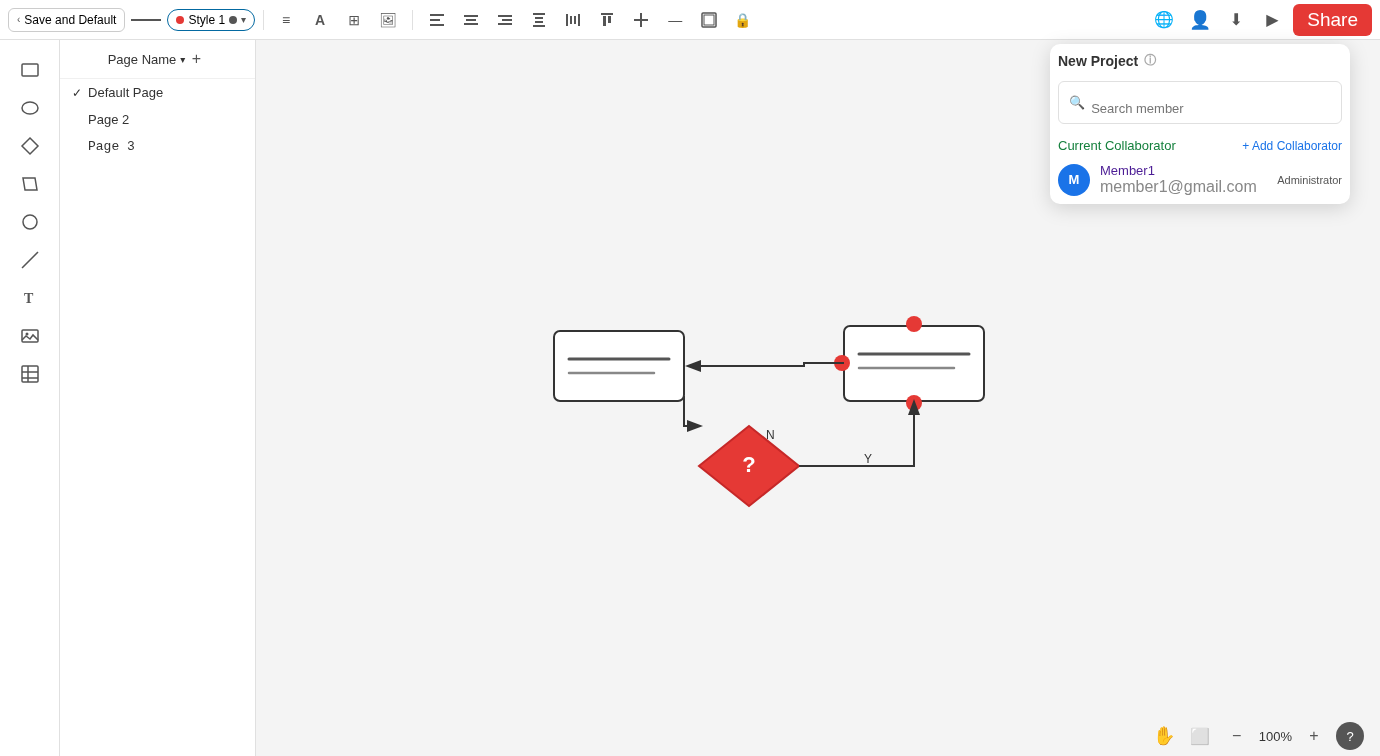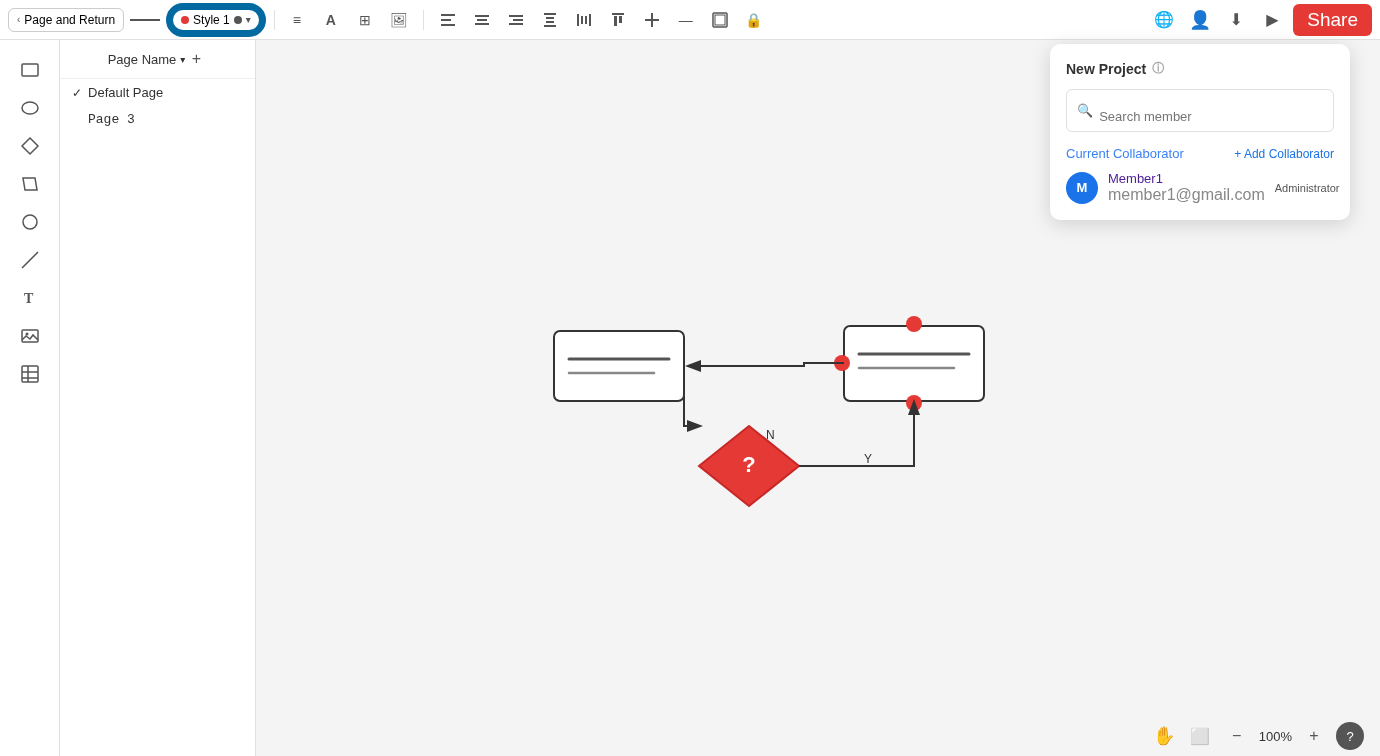--- a/index.html
+++ b/index.html
@@ -11,21 +11,21 @@
       background: #fff; border-bottom: 1px solid #e0e0e0;
       display: flex; align-items: center; padding: 0 8px; gap: 4px; z-index: 10;
     }
     .toolbar-left { display: flex; align-items: center; gap: 4px; }
     .save-return-btn {
       display: flex; align-items: center; background: #fff; border: 1px solid #ccc;
       border-radius: 6px; padding: 4px 8px; font-size: 12px; cursor: pointer; gap: 4px;
     }
     .save-return-btn .chevron-left { font-size: 10px; color: #555; }
     .style-pill {
-      display: flex; align-items: center; background: #fff; border: 7px solid #0369a1;
+      display: flex; align-items: center; background: #fff; border: 1px solid #0369a1;
       border-radius: 20px; padding: 3px 8px; font-size: 12px; gap: 4px; cursor: pointer;
     }
     .style-pill .dot { width: 8px; height: 8px; background: #e53935; border-radius: 50%; }
     .style-pill .dot-right { width: 8px; height: 8px; background: #555; border-radius: 50%; }
     .toolbar-divider { width: 1px; height: 20px; background: #e0e0e0; margin: 0 4px; }
     .toolbar-icon { width: 28px; height: 28px; display: flex; align-items: center; justify-content: center; cursor: pointer; border-radius: 4px; font-size: 14px; color: #555; }
     .toolbar-spacer { flex: 1; }
     .toolbar-right { display: flex; align-items: center; gap: 6px; }
     .share-btn {
       background: #e53935; color: #fff; border: none; border-radius: 6px;
@@ -66,35 +66,35 @@
     
     .canvas {
       position: absolute; top: 40px; left: 256px; right: 0; bottom: 0;
       background: #f4f4f4; overflow: hidden;
     }
 
     
     .collab-panel {
       position: absolute; top: 44px; right: 30px; width: 300px;
       background: #fff; border-radius: 10px; box-shadow: 0 4px 20px rgba(0,0,0,0.15);
-      padding: 16px; z-index: 100;
+      padding: 8px; z-index: 100;
     }
     .collab-title { font-size: 14px; font-weight: 600; color: #333; margin-bottom: 12px; display: flex; align-items: center; gap: 6px; }
     .collab-title .info-icon { font-size: 12px; color: #aaa; cursor: pointer; }
     .search-input-wrap {
       border: 1px solid #e0e0e0; border-radius: 6px; padding: 7px 10px;
       display: flex; align-items: center; gap: 6px; margin-bottom: 14px;
     }
     .search-input-wrap input {
       border: none; outline: none; font-size: 13px; color: #333; width: 100%;
       background: transparent;
       margin-top: 12px;
     }
     .collab-header { display: flex; justify-content: space-between; align-items: center; margin-bottom: 10px; }
-    .collab-label { font-size: 13px; color: #3b82f6; font-weight: 500; }
+    .collab-label { font-size: 13px; color: #15803d; font-weight: 500; }
     .add-collab-btn { font-size: 12px; color: #1a73e8; cursor: pointer; text-decoration: none; }
     .member-row { display: flex; align-items: center; gap: 10px; }
     .member-avatar {
       width: 32px; height: 32px; border-radius: 50%; background: #1a73e8;
       display: flex; align-items: center; justify-content: center;
       color: #fff; font-size: 13px; font-weight: 600; flex-shrink: 0;
     }
     .member-name { font-size: 13px; font-weight: 500; color: #4c1d95; }
     .member-email { font-size: 16px; color: #888; }
     .member-role { font-size: 11px; color: #555; margin-left: auto; }
@@ -120,21 +120,21 @@
     
     .toolbar-center { display: flex; align-items: center; gap: 6px; }
   </style>
 </head>
 <body>
 
 <div class="toolbar">
   <div class="toolbar-left">
     <button class="save-return-btn">
       <span class="chevron-left">‹</span>
-      <span>Page and Return</span>
+      <span>Save and Default</span>
     </button>
 
     <div style="width:30px;height:2px;background:#555;margin:0 2px;"></div>
 
     <div class="style-pill">
       <span class="dot"></span>
       <span>Style 1</span>
       <span class="dot-right"></span>
       <span style="font-size:10px;color:#555;">▾</span>
     </div>
@@ -282,20 +282,23 @@
         <span>Page Name</span>
         <span style="font-size:10px;">▾</span>
       </div>
       <div class="pages-add">+</div>
     </div>
 
     <div class="page-item active">
       <span class="check">✓</span>
       <span>Default Page</span>
     </div>
+    <div class="page-item" style="padding-left:28px;">
+      <span>Page 2</span>
+    </div>
     <div class="page-item" style="padding-left:28px;font-family:Liberation Mono, monospace;">
       <span>Page 3</span>
     </div>
   </div>
 </div>
 
 <div class="canvas">
 
   <div class="flowchart-container">
     <svg width="500" height="250" viewBox="0 0 500 250">

